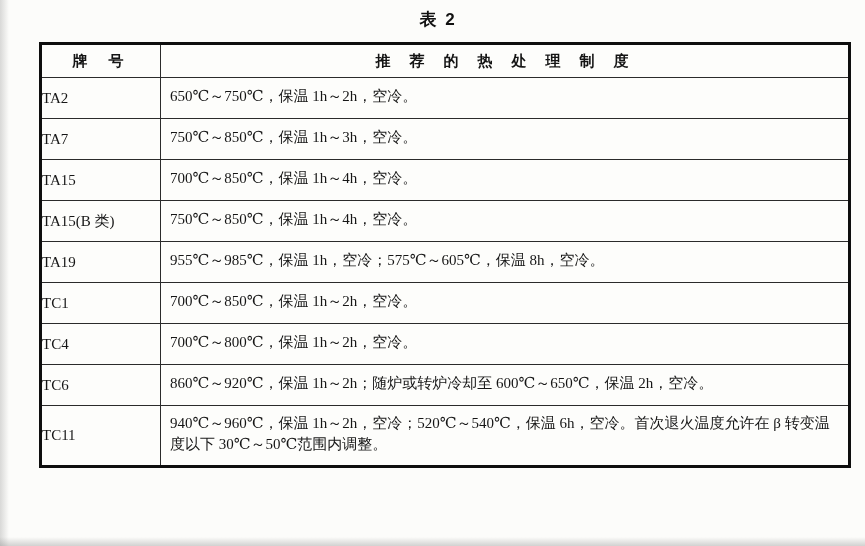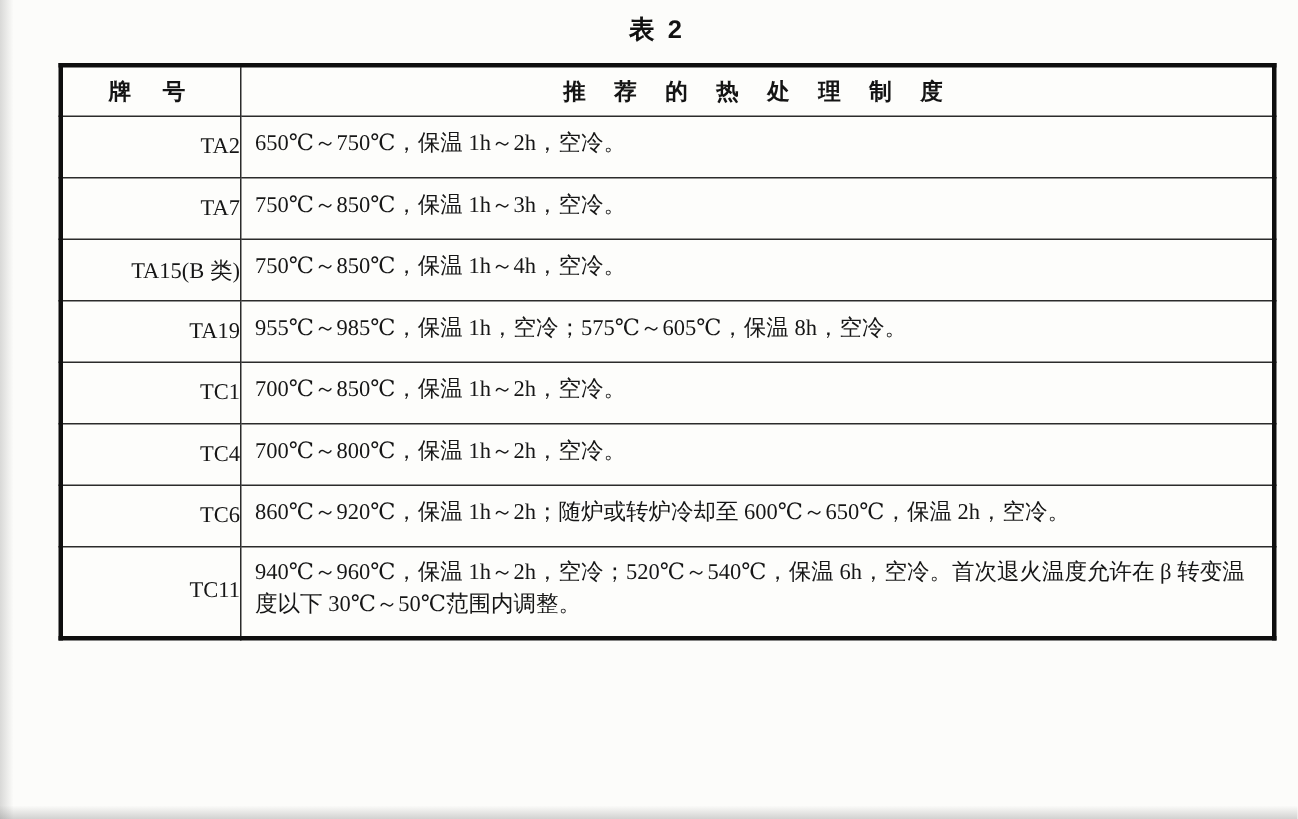--- a/index.html
+++ b/index.html
@@ -64,21 +64,21 @@
     font-family: Liberation Mono, monospace;
     font-weight: bold;
     font-size: 15px;
     color: #141414;
     text-align: center;
   }
   th.col-grade { width: 118px; letter-spacing: 6px; }
   th.col-treat { letter-spacing: 5px; }
   td.grade-cell {
     height: 33px;
-    text-align: right;
+    text-align: left;
     font-size: 15px;
     color: #161616;
     white-space: nowrap;
   }
   td.treat-cell {
     height: 33px;
     font-size: 15px;
     line-height: 21px;
     color: #161616;
     padding: 2px 10px 5px 9px;
@@ -101,20 +101,24 @@
   <tbody>
     <tr>
       <td class="grade-cell">TA2</td>
       <td class="treat-cell">650℃～750℃，保温 1h～2h，空冷。</td>
     </tr>
     <tr>
       <td class="grade-cell">TA7</td>
       <td class="treat-cell">750℃～850℃，保温 1h～3h，空冷。</td>
     </tr>
     <tr>
+      <td class="grade-cell">TA15</td>
+      <td class="treat-cell">700℃～850℃，保温 1h～4h，空冷。</td>
+    </tr>
+    <tr>
       <td class="grade-cell">TA15(B 类)</td>
       <td class="treat-cell">750℃～850℃，保温 1h～4h，空冷。</td>
     </tr>
     <tr>
       <td class="grade-cell">TA19</td>
       <td class="treat-cell">955℃～985℃，保温 1h，空冷；575℃～605℃，保温 8h，空冷。</td>
     </tr>
     <tr>
       <td class="grade-cell">TC1</td>
       <td class="treat-cell">700℃～850℃，保温 1h～2h，空冷。</td>

